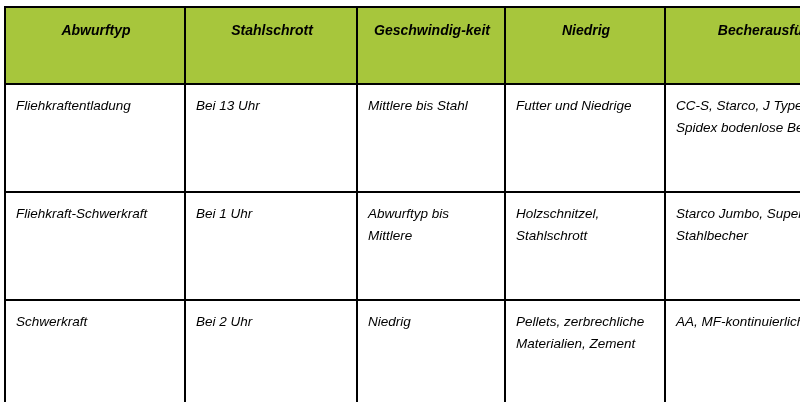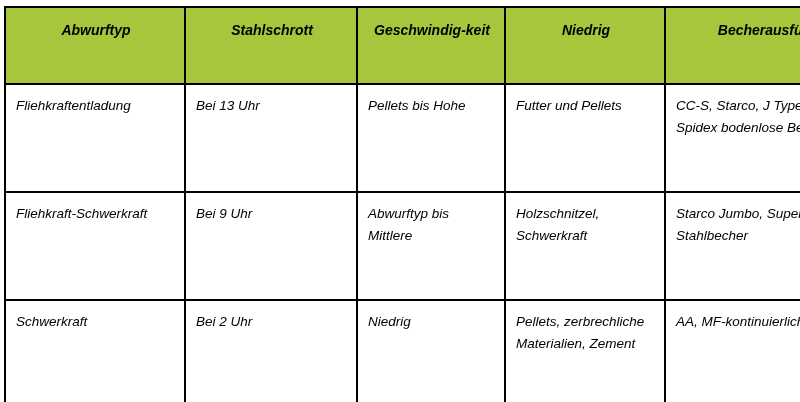--- a/index.html
+++ b/index.html
@@ -64,29 +64,29 @@
         <th class="col-1">Stahlschrott</th>
         <th class="col-2">Geschwindig-keit</th>
         <th class="col-3">Niedrig</th>
         <th class="col-4">Becherausführung</th>
       </tr>
     </thead>
     <tbody>
       <tr>
         <td class="col-0">Fliehkraftentladung</td>
         <td class="col-1">Bei 13 Uhr</td>
-        <td class="col-2">Pellets bis Hohe</td>
-        <td class="col-3">Futter und Pellets</td>
+        <td class="col-2">Mittlere bis Stahl</td>
+        <td class="col-3">Futter und Niedrige</td>
         <td class="col-4">CC-S, Starco, J Type Stahl, GB Spidex bodenlose Becher</td>
       </tr>
       <tr>
         <td class="col-0">Fliehkraft-Schwerkraft</td>
-        <td class="col-1">Bei 9 Uhr</td>
+        <td class="col-1">Bei 1 Uhr</td>
         <td class="col-2">Abwurftyp bis Mittlere</td>
-        <td class="col-3">Holzschnitzel, Schwerkraft</td>
+        <td class="col-3">Holzschnitzel, Stahlschrott</td>
         <td class="col-4">Starco Jumbo, Super Starco Stahlbecher</td>
       </tr>
       <tr>
         <td class="col-0">Schwerkraft</td>
         <td class="col-1">Bei 2 Uhr</td>
         <td class="col-2">Niedrig</td>
         <td class="col-3">Pellets, zerbrechliche Materialien, Zement</td>
         <td class="col-4">AA, MF-kontinuierliche Becher</td>
       </tr>
     </tbody>

